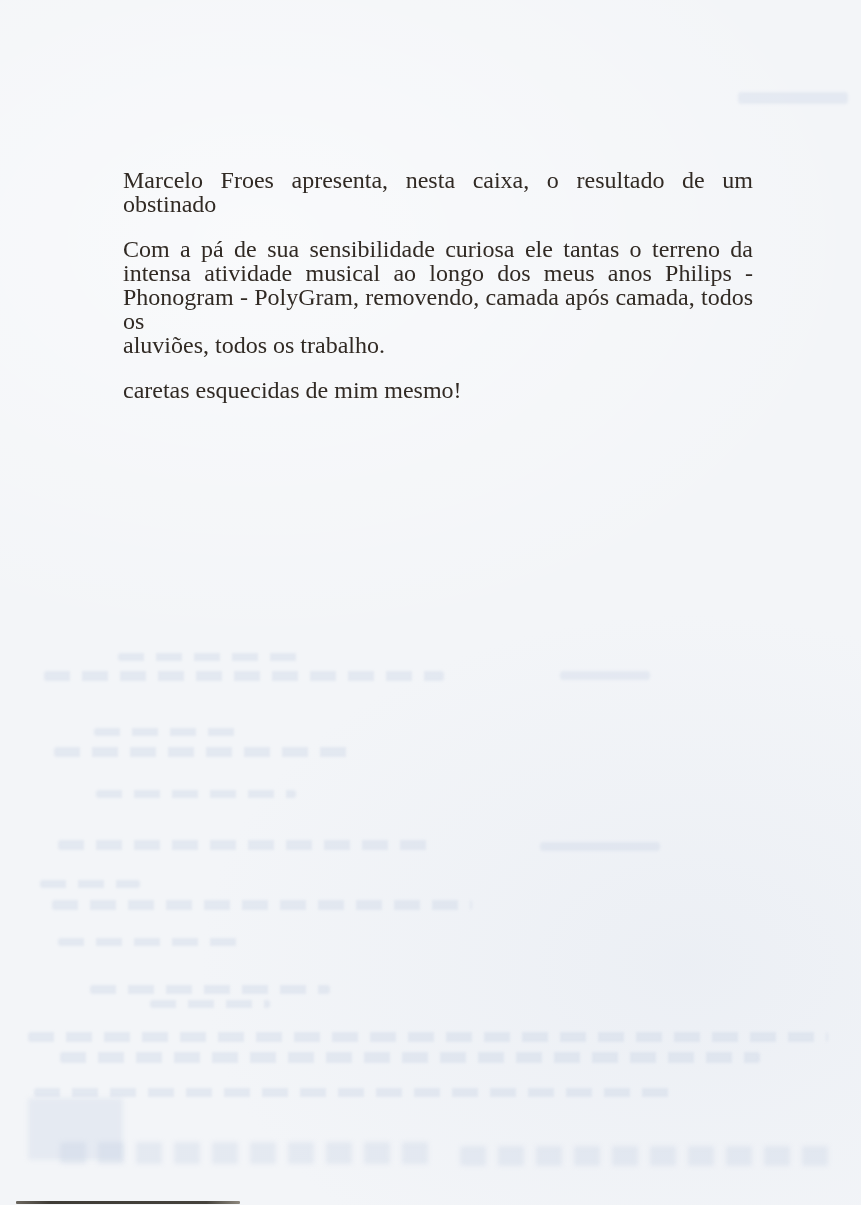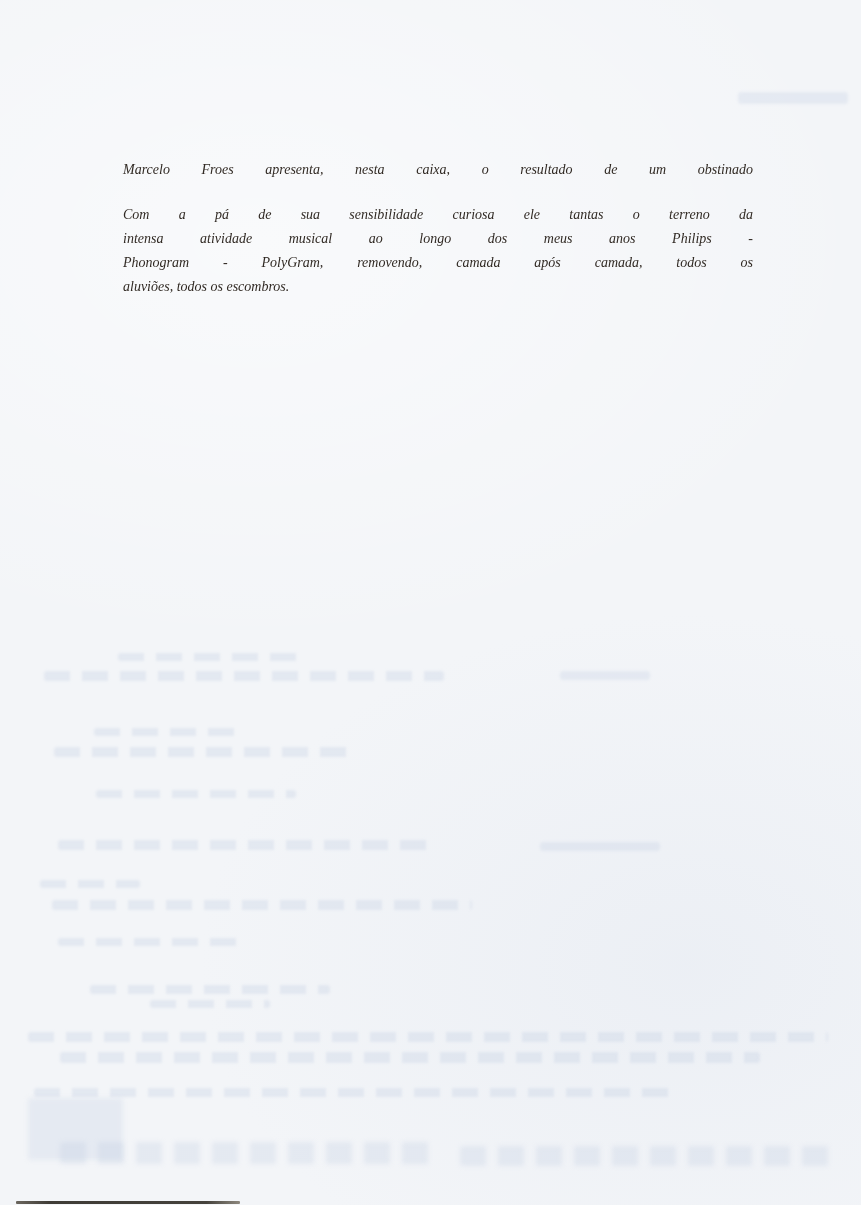--- a/index.html
+++ b/index.html
@@ -13,26 +13,25 @@
       radial-gradient(ellipse 700px 500px at 80% 80%, rgba(222,228,238,0.35), rgba(222,228,238,0) 70%),
       #f3f5f8;
     overflow: hidden;
     font-family: "Liberation Serif", "DejaVu Serif", serif;
   }
 
   
   .text-block {
     position: absolute;
     left: 123px;
-    top: 158px;
+    top: 168px;
     width: 630px;
     color: #312a24;
-    font-size: 14px;
+    font-size: 24px;
     line-height: 24px;
-    font-style: italic;
   }
   .text-block p { margin: 0 0 21px 0; }
   .line {
     text-align: justify;
     text-align-last: justify;
     white-space: normal;
   }
   .line.last { text-align-last: left; }
 
   
@@ -91,21 +90,22 @@
   <div class="ghost big" style="left:460px; top:1146px; width:370px; height:20px;"></div>
 
   <div class="text-block">
     <p>
       <span class="line" style="display:block">Marcelo Froes apresenta, nesta caixa, o resultado de um obstinado</span>
     </p>
     <p>
       <span class="line" style="display:block">Com a pá de sua sensibilidade curiosa ele tantas o terreno da</span>
       <span class="line" style="display:block">intensa atividade musical ao longo dos meus anos Philips -</span>
       <span class="line" style="display:block">Phonogram - PolyGram, removendo, camada após camada, todos os</span>
-      <span class="line last" style="display:block">aluviões, todos os escombros.</span>
+      <span class="line last" style="display:block">aluviões, todos os trabalho.</span>
     </p>
     <p>
+      <span class="line last" style="display:block">caretas esquecidas de mim mesmo!</span>
     </p>
   </div>
 
   <div class="scan-line"></div>
 
 </div>
 
 </body></html>

